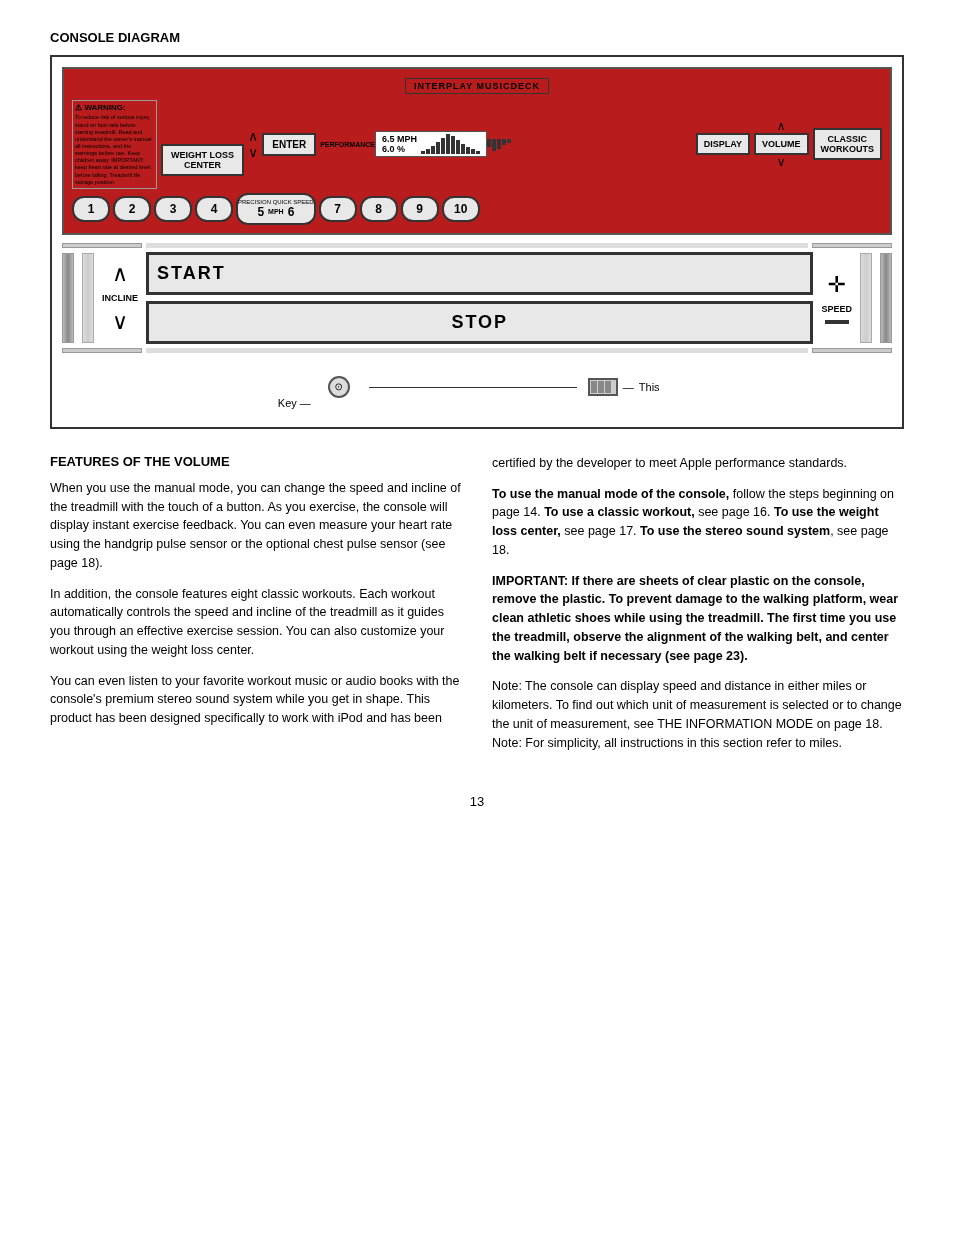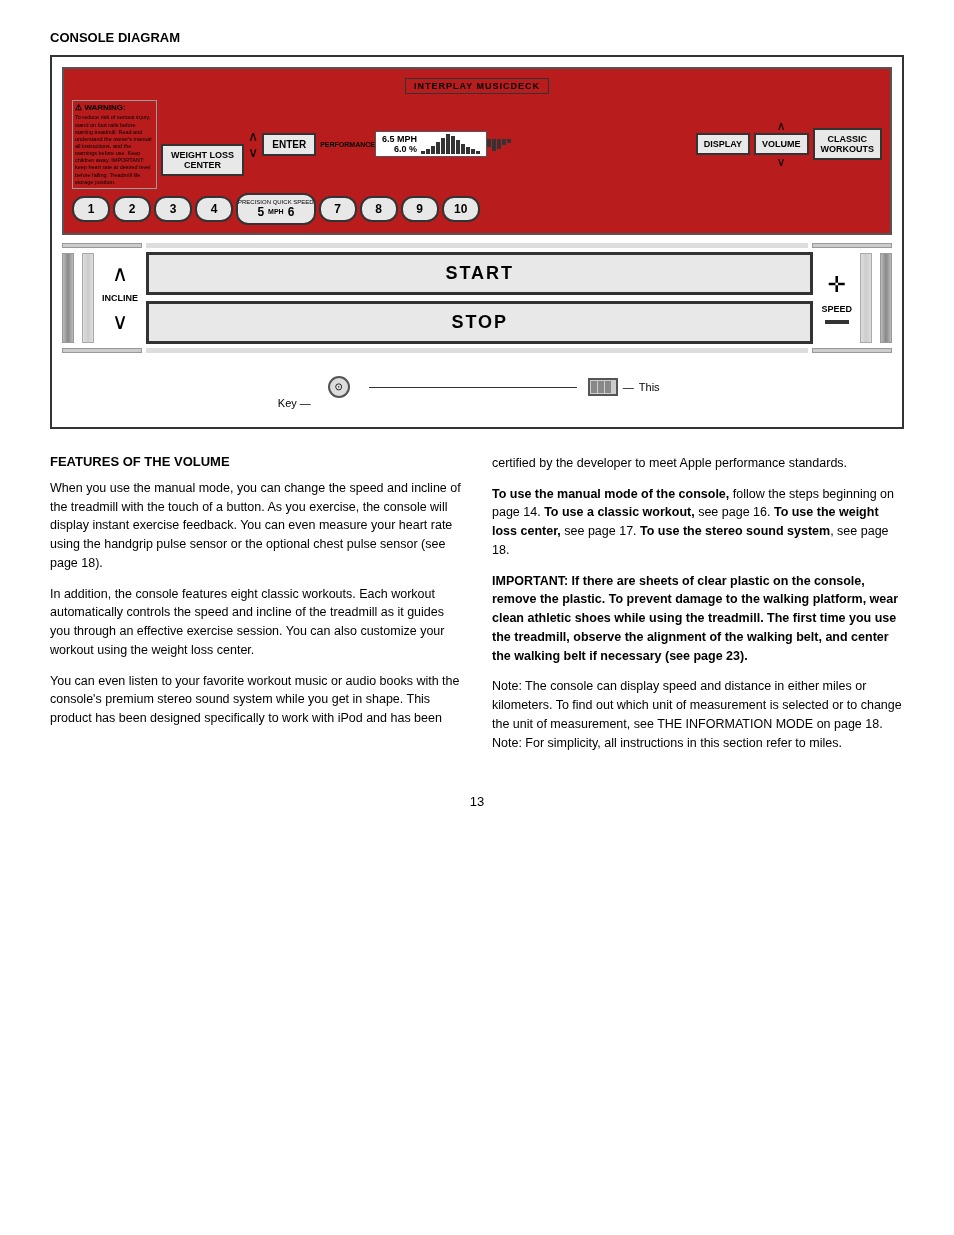--- a/index.html
+++ b/index.html
@@ -184,21 +184,20 @@
       display: flex;
       flex-direction: column;
       gap: 6px;
     }
 
     .start-btn {
       border: 3px solid #333;
       padding: 8px;
       font-size: 18px;
       font-weight: bold;
-      text-align: center;
       background: #e8e8e8;
       letter-spacing: 2px;
     }
 
     .stop-btn {
       border: 3px solid #333;
       padding: 8px;
       font-size: 18px;
       font-weight: bold;
       text-align: center;
@@ -286,21 +285,21 @@
 
         <div class="enter-btn">
           <span>ENTER</span>
         </div>
 
         <div class="performance-section">
           <div style="font-size:7px;font-weight:bold;">PERFORMANCE</div>
           <div class="perf-display">
             <div>
               <div style="font-size:9px;font-weight:bold;">6.5 MPH</div>
-              <div style="font-size:9px;font-weight:bold;text-align:right;">6.0 %</div>
+              <div style="font-size:9px;font-weight:bold;">6.0 %</div>
             </div>
             <div class="bar-graph">
               <div class="bar" style="height:3px;"></div>
               <div class="bar" style="height:5px;"></div>
               <div class="bar" style="height:8px;"></div>
               <div class="bar" style="height:12px;"></div>
               <div class="bar" style="height:16px;"></div>
               <div class="bar" style="height:20px;"></div>
               <div class="bar" style="height:18px;"></div>
               <div class="bar" style="height:14px;"></div>

